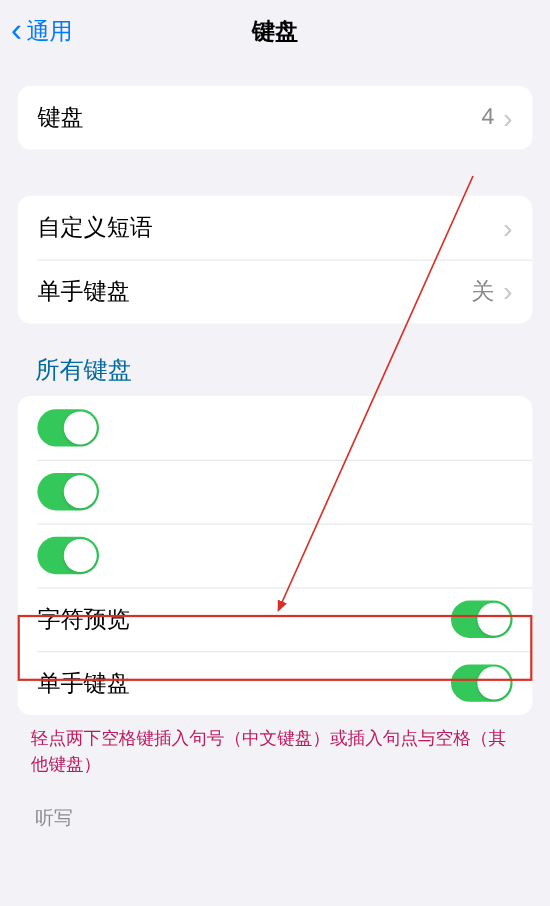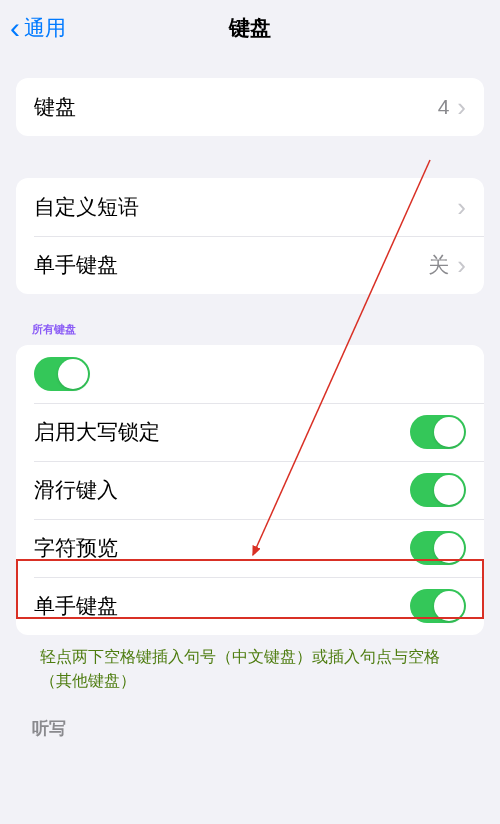--- a/index.html
+++ b/index.html
@@ -40,23 +40,22 @@
     }
     .group {
       margin: 16px 16px 0 16px;
       background: #fff;
       border-radius: 12px;
       overflow: hidden;
     }
     .group.first { margin-top: 22px; }
     .section-header {
       margin: 28px 32px 8px 32px;
-      color: #8b5cf6;
-      font-size: 11px;
-      font-weight: bold;
+      color: #0369a1;
+      font-size: 22px;
     }
     .row {
       display: flex;
       align-items: center;
       justify-content: space-between;
       padding: 0 18px;
       min-height: 58px;
       position: relative;
     }
     .row + .row::before {
@@ -78,30 +77,29 @@
     .row-value {
       color: #8a8a8e;
       font-size: 21px;
     }
     .chevron {
       color: #c7c7cc;
       font-size: 26px;
       font-weight: 400;
     }
     .footer {
-      margin: 10px 32px 0 40px;
-      color: #4d7c0f;
+      margin: 10px 32px 0 28px;
+      color: #be185d;
       font-size: 16px;
       line-height: 1.5;
     }
     .cut-label {
       margin: 24px 32px 0 32px;
       color: #8a8a8e;
       font-size: 17px;
-      font-weight: bold;
     }
     .toggle {
       width: 56px;
       height: 34px;
       background: #34c759;
       border-radius: 17px;
       position: relative;
       flex-shrink: 0;
     }
     .toggle::after {
@@ -168,25 +166,23 @@
   </div>
 </div>
 
 <div class="section-header">所有键盘</div>
 
 <div class="group" style="margin-top:0">
   <div class="row">
     <div class="toggle"></div>
   </div>
   <div class="row">
-    <span class="row-label">启用大写锁定</span>
-    <div class="toggle"></div>
-  </div>
-  <div class="row">
-    <span class="row-label">滑行键入</span>
+    <div class="toggle"></div>
+  </div>
+  <div class="row">
     <div class="toggle"></div>
   </div>
   <div class="row">
     <span class="row-label">字符预览</span>
     <div class="toggle"></div>
   </div>
   <div class="row">
     <span class="row-label">单手键盘</span>
     <div class="toggle"></div>
   </div>

